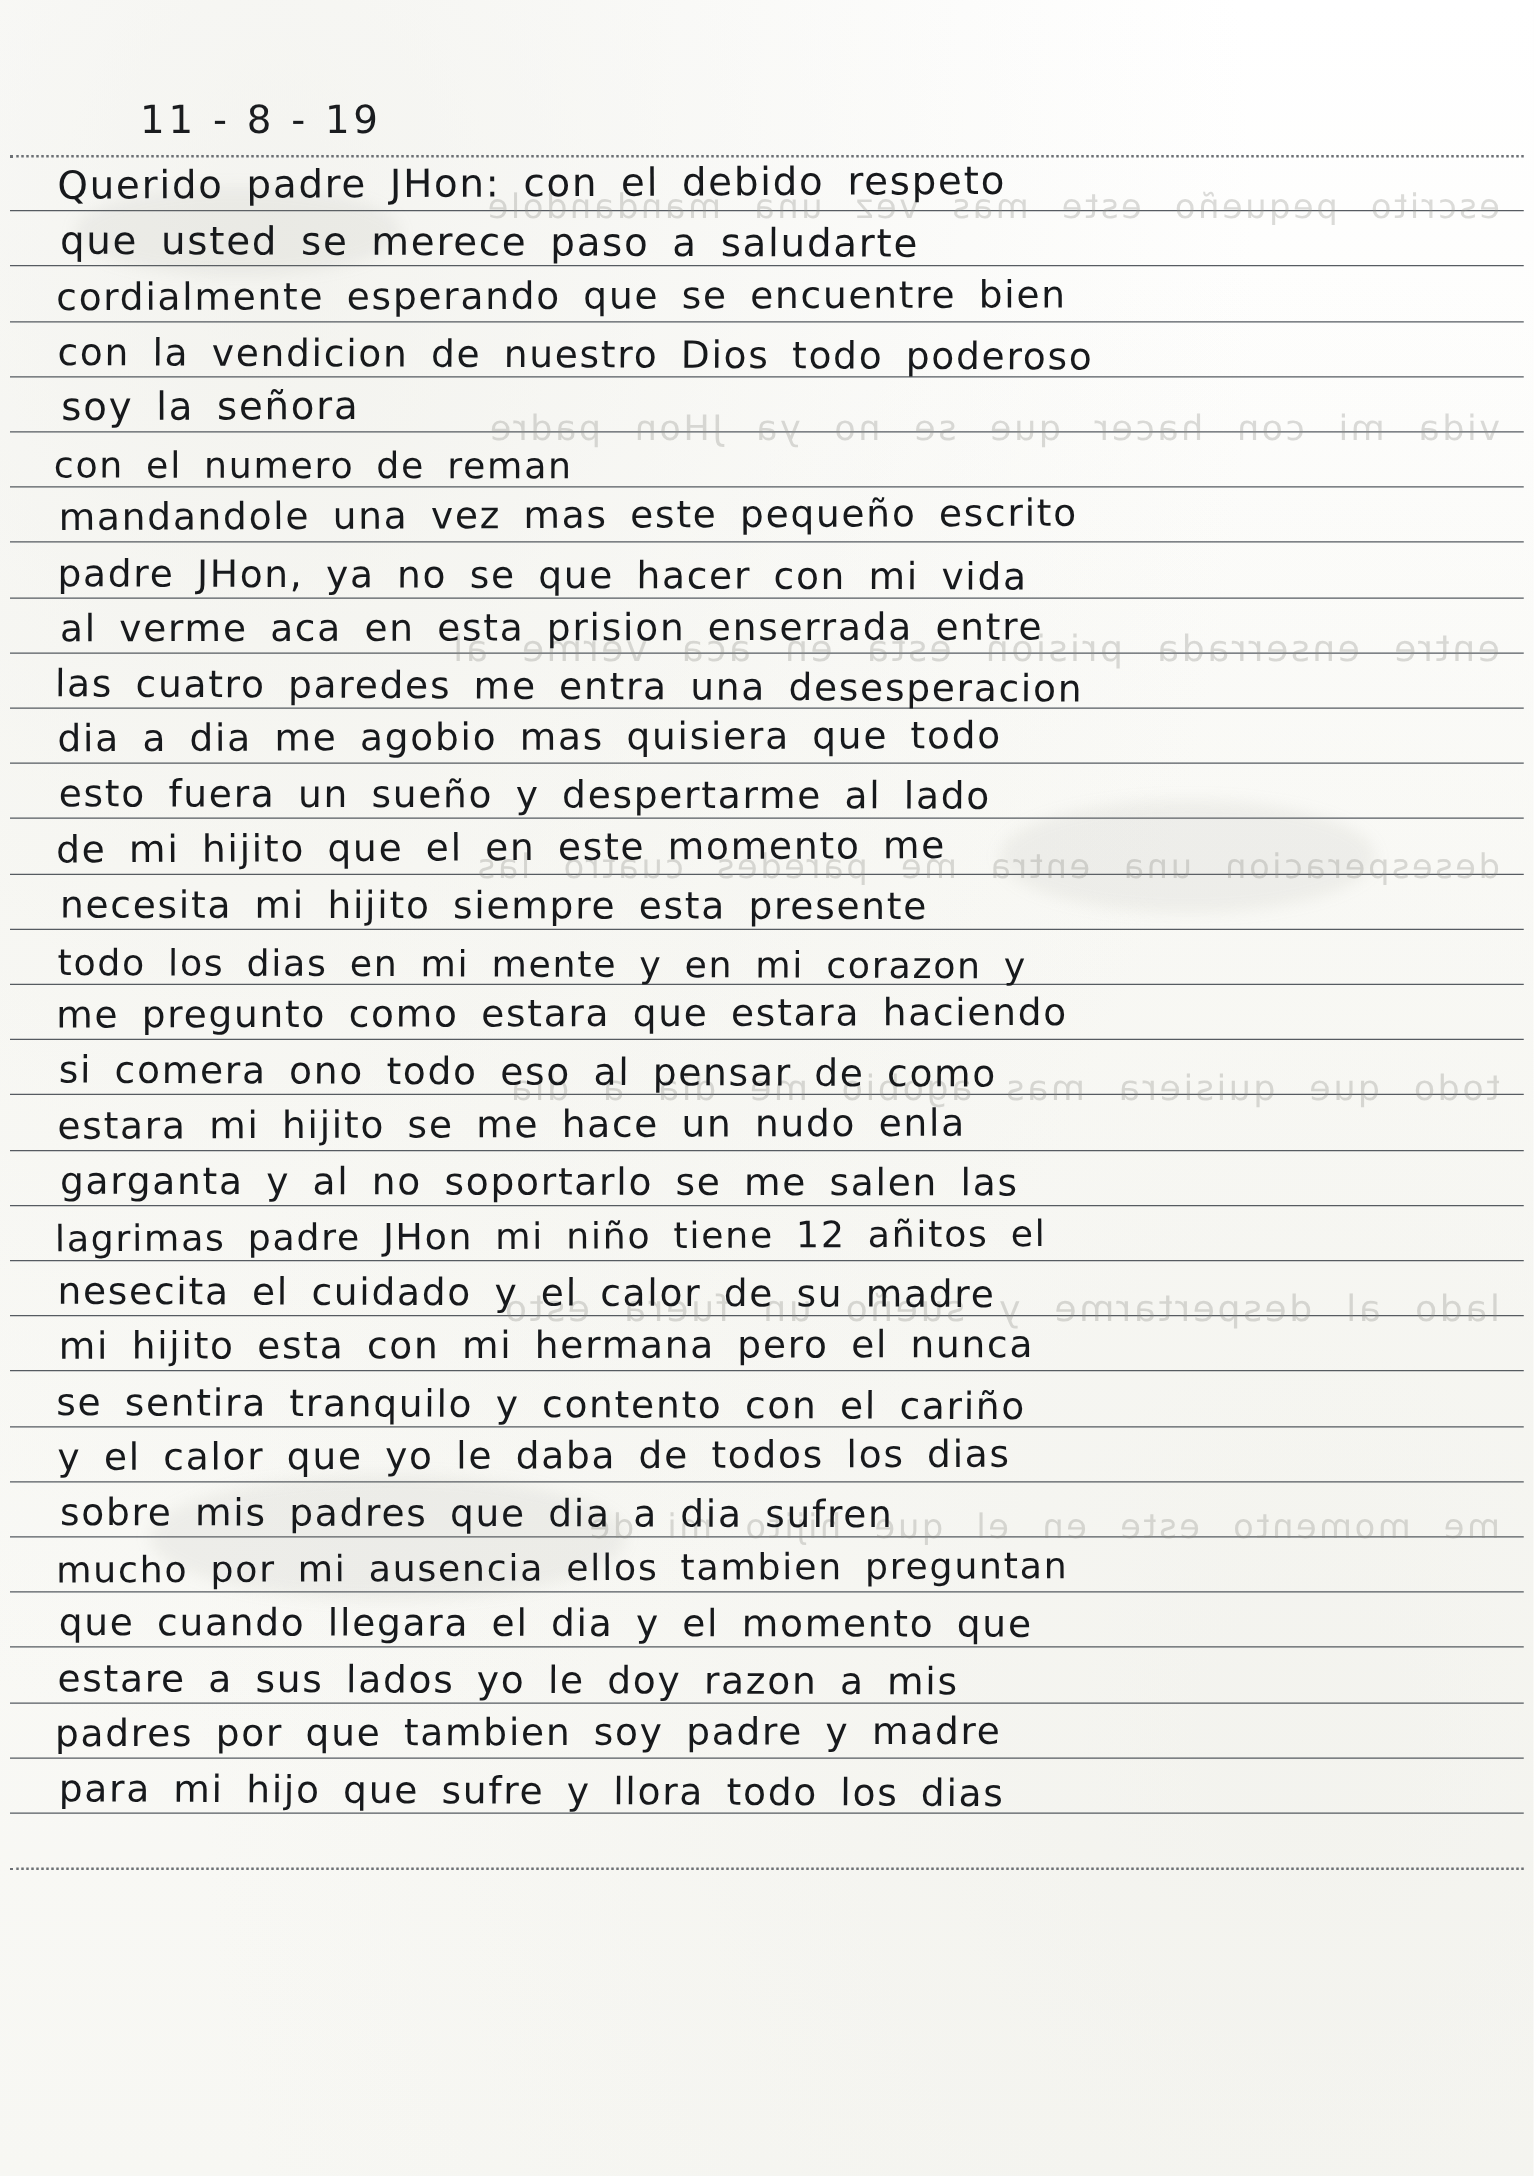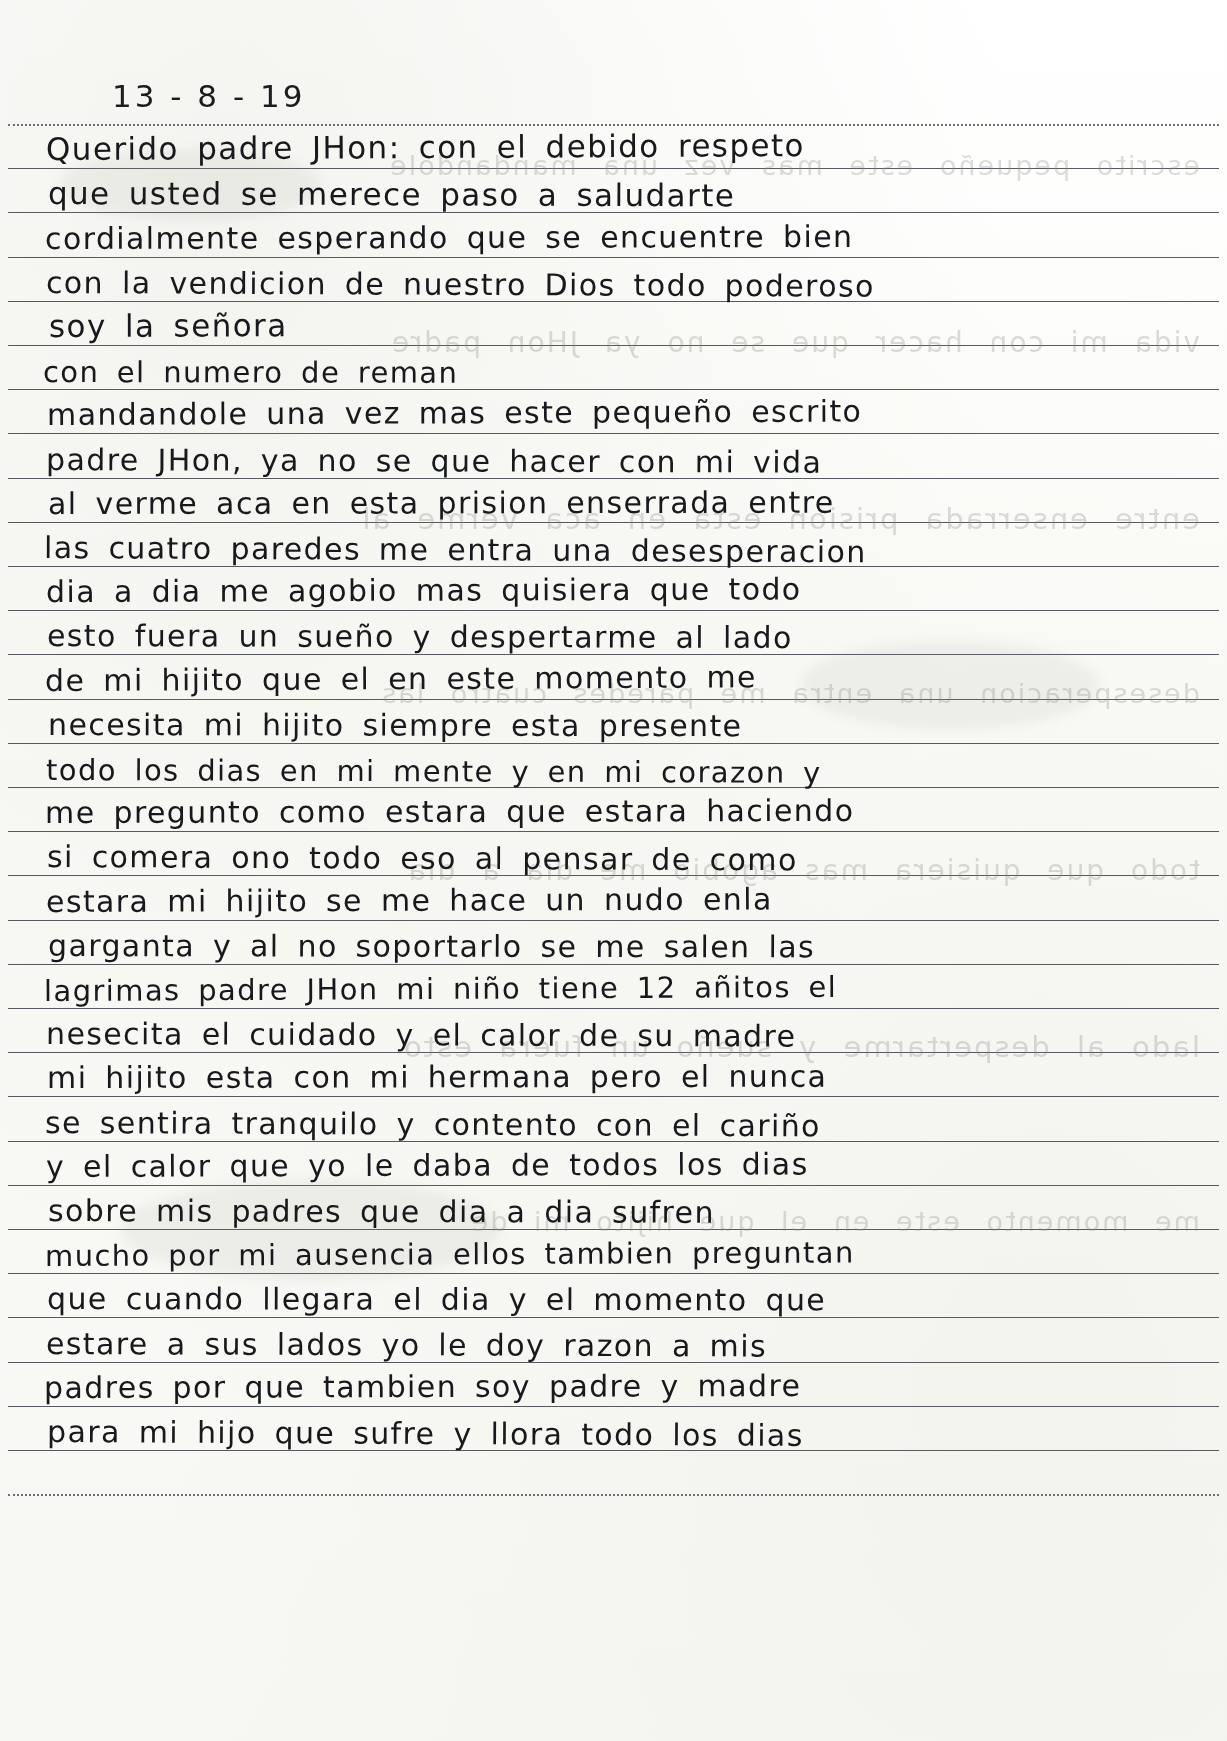--- a/index.html
+++ b/index.html
@@ -153,21 +153,21 @@
   <div id="ghost-layer">
       <div class="ghost" style="top: 150px; font-size: 27px;">escrito pequeño este mas vez una mandandole</div>
       <div class="ghost" style="top: 326px; font-size: 28px;">vida mi con hacer que se no ya JHon padre</div>
       <div class="ghost" style="top: 502px; font-size: 29px;">entre enserrada prision esta en aca verme al</div>
       <div class="ghost" style="top: 678px; font-size: 27px;">desesperacion una entra me paredes cuatro las</div>
       <div class="ghost" style="top: 854px; font-size: 28px;">todo que quisiera mas agobio me dia a dia</div>
       <div class="ghost" style="top: 1030px; font-size: 29px;">lado al despertarme y sueño un fuera esto</div>
       <div class="ghost" style="top: 1206px; font-size: 27px;">me momento este en el que hijito mi de</div>
     </div>
 
-  <div class="hw date-line">13 - 8 - 19</div>
+  <div class="hw date-line">11 - 8 - 19</div>
 
   <div id="text-layer">
       <div class="hw hw-line" style="top: 134.2px; left: 46px; font-size: 31px; transform: rotate(-0.3deg);">Querido padre JHon: con el debido respeto</div>
       <div class="hw hw-line" style="top: 178.4px; left: 48px; font-size: 31px; transform: rotate(0.2deg);">que usted se merece paso a saludarte</div>
       <div class="hw hw-line" style="top: 223.6px; left: 45px; font-size: 30px; transform: rotate(-0.15deg);">cordialmente esperando que se encuentre bien</div>
       <div class="hw hw-line" style="top: 267.8px; left: 46px; font-size: 30px; transform: rotate(0.25deg);">con la vendicion de nuestro Dios todo poderoso</div>
       <div class="hw hw-line" style="top: 311px; left: 49px; font-size: 31px; transform: rotate(-0.2deg);">soy la señora</div>
       <div class="hw hw-line" style="top: 357.2px; left: 43px; font-size: 29px; transform: rotate(0.1deg);">con el numero de reman</div>
       <div class="hw hw-line" style="top: 400.4px; left: 47px; font-size: 30px; transform: rotate(-0.25deg);">mandandole una vez mas este pequeño escrito</div>
       <div class="hw hw-line" style="top: 444.6px; left: 46px; font-size: 30px; transform: rotate(0.2deg);">padre JHon, ya no se que hacer con mi vida</div>

